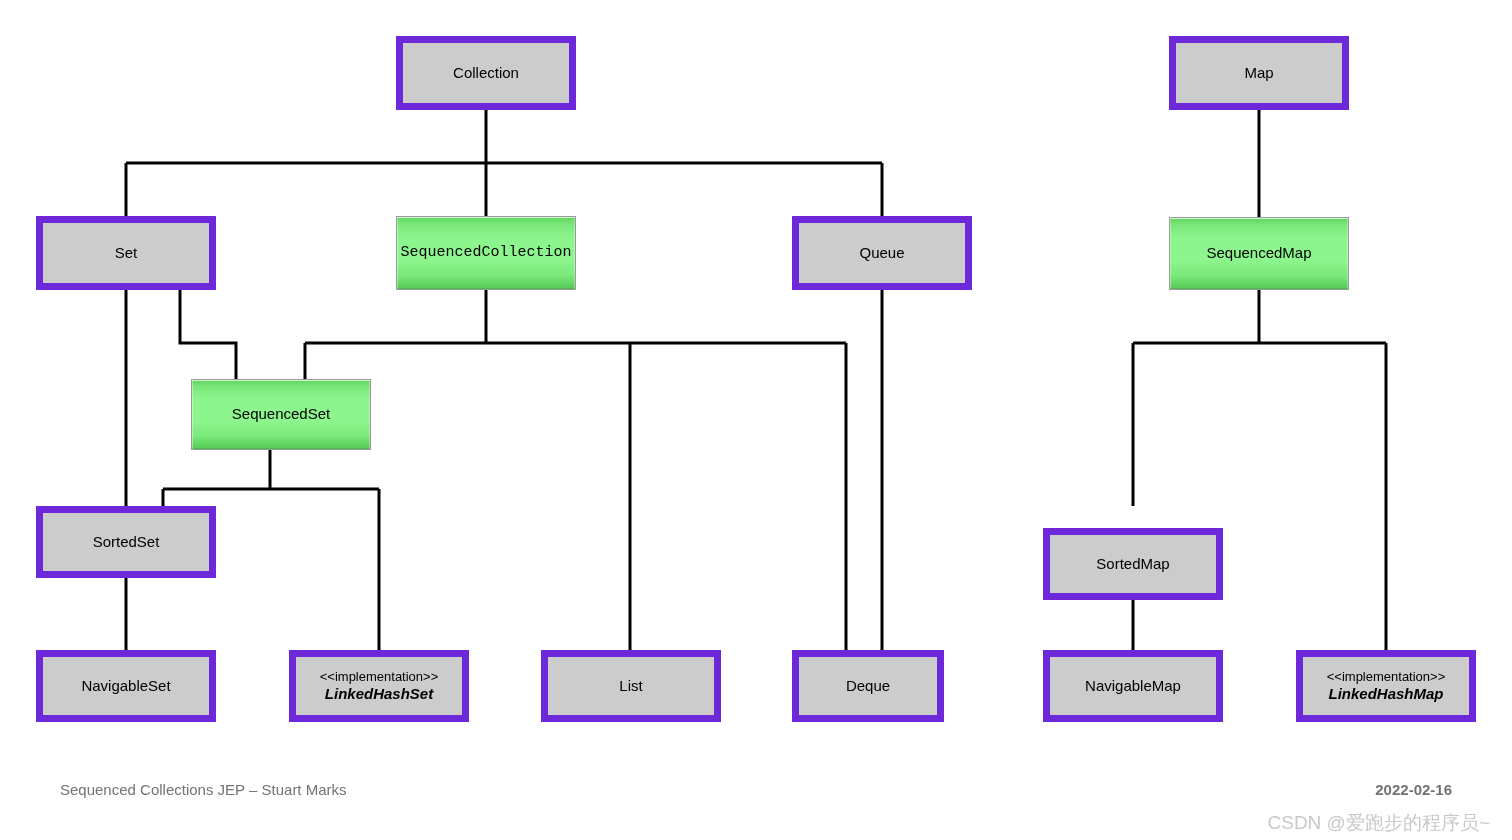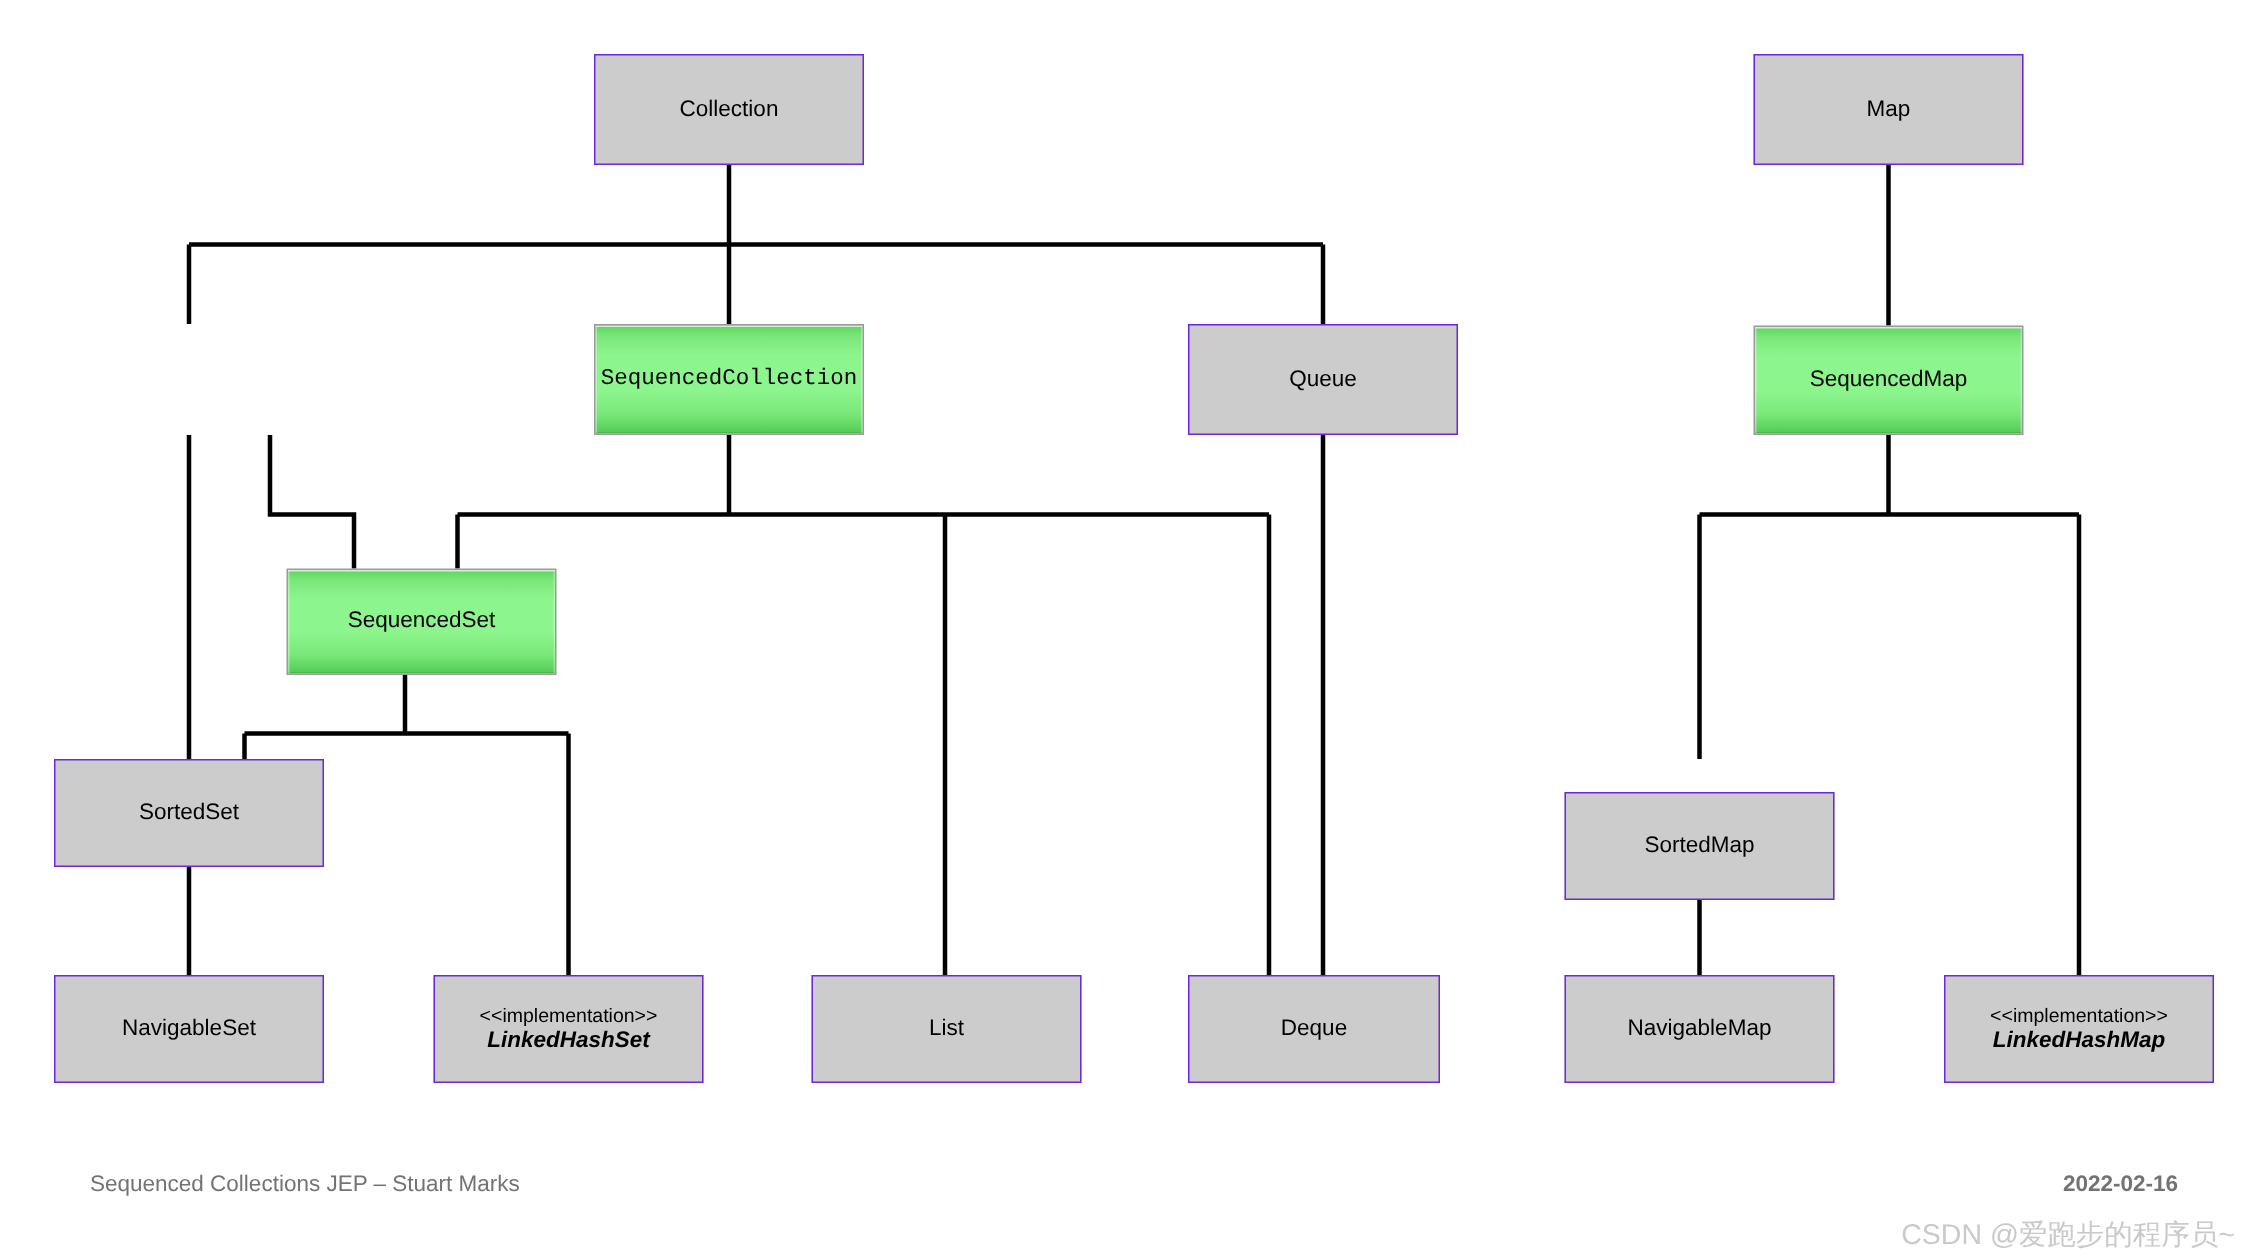--- a/index.html
+++ b/index.html
@@ -33,21 +33,21 @@
     align-items: center;
     justify-content: center;
     text-align: center;
     font-size: 15px;
     color: #000000;
     line-height: 1.25;
     z-index: 2;
   }
   .node.iface {
     background: #cccccc;
-    border: 1px solid #6d28d9;
+    border: 7px solid #6d28d9;
   }
   .node.highlight {
     border: 1px solid #9a9a9a;
     background:
       linear-gradient(to bottom,
         #5fd45f 0%,
         #7ae77a 10%,
         #8df58d 28%,
         #8df58d 60%,
         #79e879 82%,
@@ -127,20 +127,23 @@
       <path d="M1386,343 L1386,650"></path>
 
       <path d="M1133,578 L1133,650"></path>
     </g>
   </svg>
 
   <div class="node iface" style="left:396px; top:36px; width:180px; height:74px;">
     <span>Collection</span>
   </div>
 
+  <div class="node iface" style="left:36px; top:216px; width:180px; height:74px;">
+    <span>Set</span>
+  </div>
 
   <div class="node highlight" style="left:396px; top:216px; width:180px; height:74px;font-family:Liberation Mono, monospace;">
     <span>SequencedCollection</span>
   </div>
 
   <div class="node iface" style="left:792px; top:216px; width:180px; height:74px;">
     <span>Queue</span>
   </div>
 
   <div class="node highlight" style="left:191px; top:379px; width:180px; height:71px;">
@@ -157,21 +160,21 @@
 
   <div class="node iface" style="left:289px; top:650px; width:180px; height:72px;">
     <span class="stereotype">&lt;&lt;implementation&gt;&gt;</span>
     <span class="implname">LinkedHashSet</span>
   </div>
 
   <div class="node iface" style="left:541px; top:650px; width:180px; height:72px;">
     <span>List</span>
   </div>
 
-  <div class="node iface" style="left:792px; top:650px; width:168px; height:72px;">
+  <div class="node iface" style="left:792px; top:650px; width:152px; height:72px;">
     <span>Deque</span>
   </div>
 
   <div class="node iface" style="left:1169px; top:36px; width:180px; height:74px;">
     <span>Map</span>
   </div>
 
   <div class="node highlight" style="left:1169px; top:217px; width:180px; height:73px;">
     <span>SequencedMap</span>
   </div>

